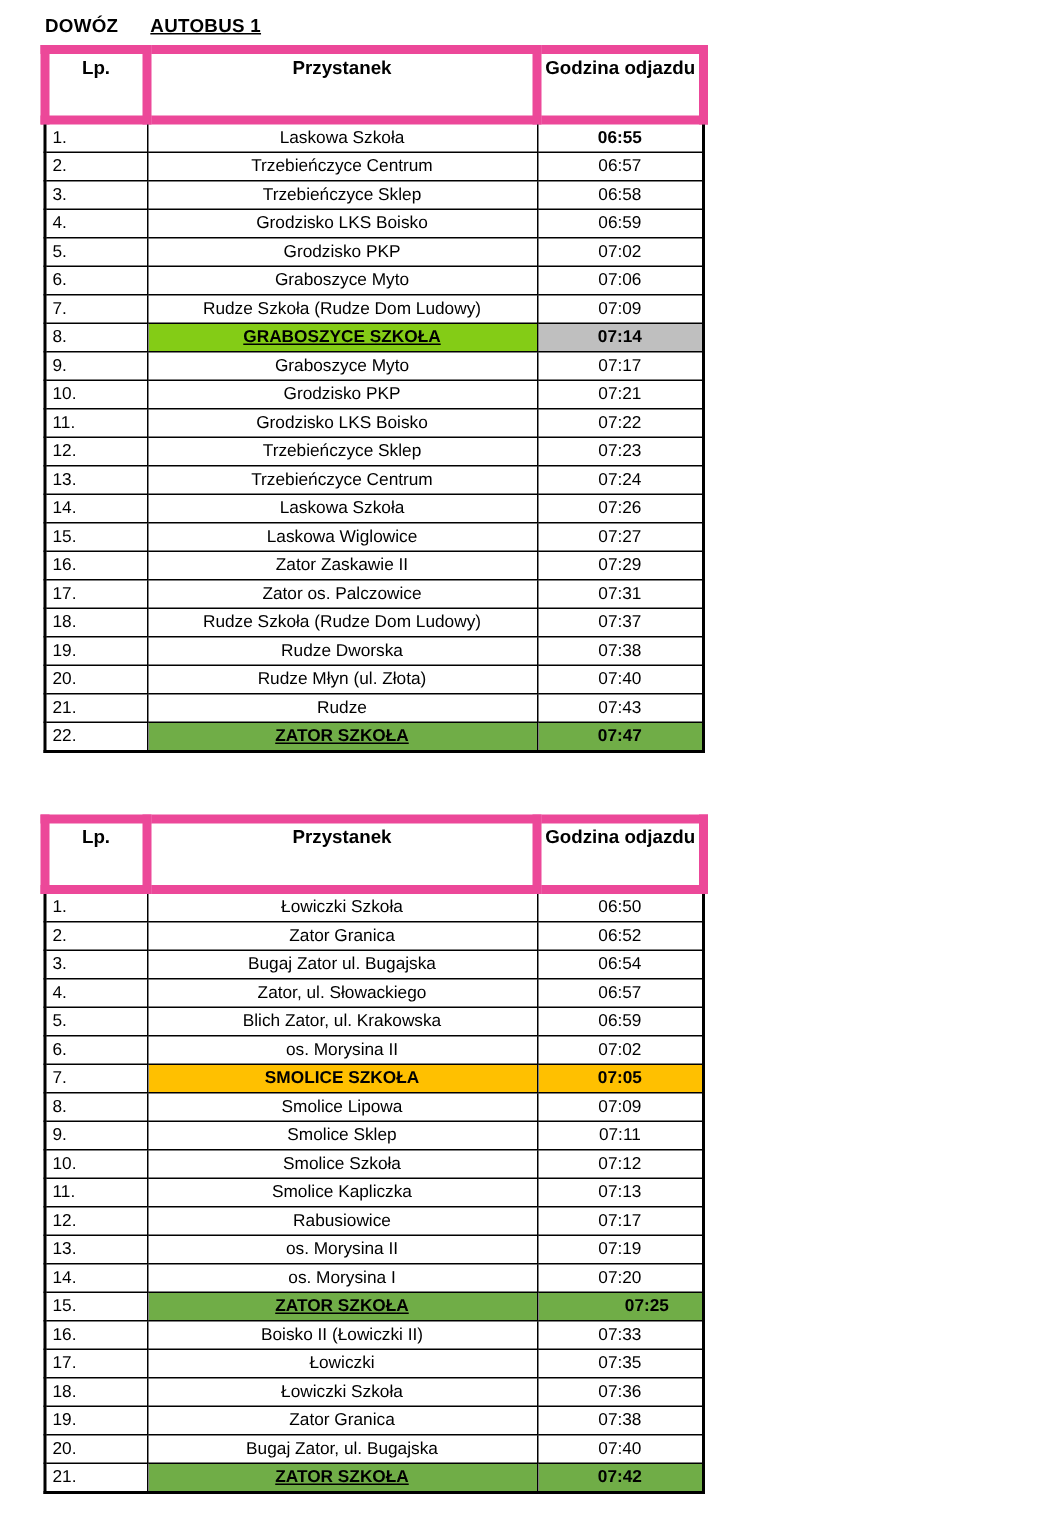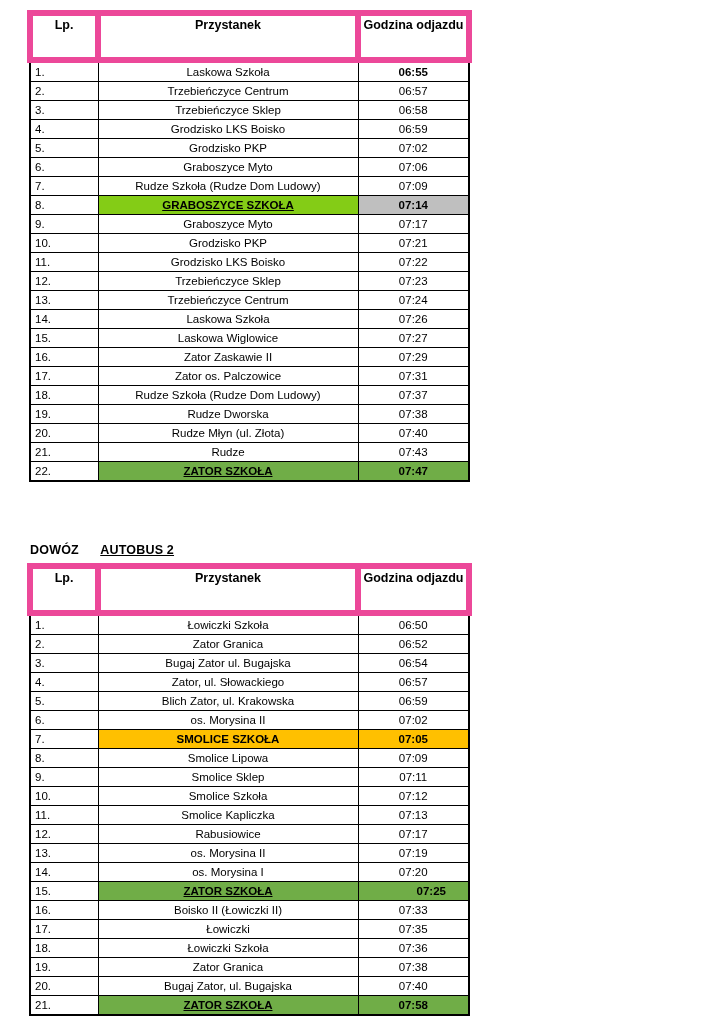--- a/index.html
+++ b/index.html
@@ -66,169 +66,169 @@
   td.hl        { font-weight: bold; }
   td.hl-name.u { text-decoration: underline; }
   td.time-bold { font-weight: bold; text-align: center; }
 </style>
 </head>
 <body>
 
 <div class="page">
 
   <section class="timetable t1">
-    <table class="schedule">
-      <colgroup>
-          <col class="c-lp">
-          <col class="c-stop">
-          <col class="c-time">
-        </colgroup>
-      <thead>
-        <tr>
-          <th>Lp.</th>
-          <th>Przystanek</th>
-          <th>Godzina odjazdu</th>
-        </tr>
-      </thead>
-      <tbody>
-          <tr>
-            <td class="cell-lp">1.</td>
-            <td class="cell-stop">Laskowa Szkoła</td>
-            <td class="cell-time time-bold">06:55</td>
-          </tr>
-          <tr>
-            <td class="cell-lp">2.</td>
-            <td class="cell-stop">Trzebieńczyce Centrum</td>
-            <td class="cell-time">06:57</td>
-          </tr>
-          <tr>
-            <td class="cell-lp">3.</td>
-            <td class="cell-stop">Trzebieńczyce Sklep</td>
-            <td class="cell-time">06:58</td>
-          </tr>
-          <tr>
-            <td class="cell-lp">4.</td>
-            <td class="cell-stop">Grodzisko LKS Boisko</td>
-            <td class="cell-time">06:59</td>
-          </tr>
-          <tr>
-            <td class="cell-lp">5.</td>
-            <td class="cell-stop">Grodzisko PKP</td>
-            <td class="cell-time">07:02</td>
-          </tr>
-          <tr>
-            <td class="cell-lp">6.</td>
-            <td class="cell-stop">Graboszyce Myto</td>
-            <td class="cell-time">07:06</td>
-          </tr>
-          <tr>
-            <td class="cell-lp">7.</td>
-            <td class="cell-stop">Rudze Szkoła (Rudze Dom Ludowy)</td>
-            <td class="cell-time">07:09</td>
-          </tr>
-          <tr>
-            <td class="cell-lp">8.</td>
-            <td class="cell-stop hl hl-name u" style="background: #84cc16;">GRABOSZYCE SZKOŁA</td>
-            <td class="cell-time hl" style="background: rgb(191, 191, 191);">07:14</td>
-          </tr>
-          <tr>
-            <td class="cell-lp">9.</td>
-            <td class="cell-stop">Graboszyce Myto</td>
-            <td class="cell-time">07:17</td>
-          </tr>
-          <tr>
-            <td class="cell-lp">10.</td>
-            <td class="cell-stop">Grodzisko PKP</td>
-            <td class="cell-time">07:21</td>
-          </tr>
-          <tr>
-            <td class="cell-lp">11.</td>
-            <td class="cell-stop">Grodzisko LKS Boisko</td>
-            <td class="cell-time">07:22</td>
-          </tr>
-          <tr>
-            <td class="cell-lp">12.</td>
-            <td class="cell-stop">Trzebieńczyce Sklep</td>
-            <td class="cell-time">07:23</td>
-          </tr>
-          <tr>
-            <td class="cell-lp">13.</td>
-            <td class="cell-stop">Trzebieńczyce Centrum</td>
-            <td class="cell-time">07:24</td>
-          </tr>
-          <tr>
-            <td class="cell-lp">14.</td>
-            <td class="cell-stop">Laskowa Szkoła</td>
-            <td class="cell-time">07:26</td>
-          </tr>
-          <tr>
-            <td class="cell-lp">15.</td>
-            <td class="cell-stop">Laskowa Wiglowice</td>
-            <td class="cell-time">07:27</td>
-          </tr>
-          <tr>
-            <td class="cell-lp">16.</td>
-            <td class="cell-stop">Zator Zaskawie II</td>
-            <td class="cell-time">07:29</td>
-          </tr>
-          <tr>
-            <td class="cell-lp">17.</td>
-            <td class="cell-stop">Zator os. Palczowice</td>
-            <td class="cell-time">07:31</td>
-          </tr>
-          <tr>
-            <td class="cell-lp">18.</td>
-            <td class="cell-stop">Rudze Szkoła (Rudze Dom Ludowy)</td>
-            <td class="cell-time">07:37</td>
-          </tr>
-          <tr>
-            <td class="cell-lp">19.</td>
-            <td class="cell-stop">Rudze Dworska</td>
-            <td class="cell-time">07:38</td>
-          </tr>
-          <tr>
-            <td class="cell-lp">20.</td>
-            <td class="cell-stop">Rudze Młyn (ul. Złota)</td>
-            <td class="cell-time">07:40</td>
-          </tr>
-          <tr>
-            <td class="cell-lp">21.</td>
-            <td class="cell-stop">Rudze</td>
-            <td class="cell-time">07:43</td>
-          </tr>
-          <tr>
-            <td class="cell-lp">22.</td>
-            <td class="cell-stop hl hl-name u" style="background: rgb(112, 173, 71);">ZATOR SZKOŁA</td>
-            <td class="cell-time hl" style="background: rgb(112, 173, 71); margin-top: 40px;">07:47</td>
-          </tr>
-        </tbody>
-    </table>
-  </section>
-
-  <section class="timetable t2">
     <div class="table-title">
       <span class="title-prefix">DOWÓZ</span>
-      <span class="title-label">AUTOBUS 2</span>
+      <span class="title-label">AUTOBUS 1</span>
     </div>
     <table class="schedule">
       <colgroup>
           <col class="c-lp">
           <col class="c-stop">
           <col class="c-time">
         </colgroup>
       <thead>
         <tr>
           <th>Lp.</th>
           <th>Przystanek</th>
           <th>Godzina odjazdu</th>
         </tr>
       </thead>
       <tbody>
           <tr>
             <td class="cell-lp">1.</td>
+            <td class="cell-stop">Laskowa Szkoła</td>
+            <td class="cell-time time-bold">06:55</td>
+          </tr>
+          <tr>
+            <td class="cell-lp">2.</td>
+            <td class="cell-stop">Trzebieńczyce Centrum</td>
+            <td class="cell-time">06:57</td>
+          </tr>
+          <tr>
+            <td class="cell-lp">3.</td>
+            <td class="cell-stop">Trzebieńczyce Sklep</td>
+            <td class="cell-time">06:58</td>
+          </tr>
+          <tr>
+            <td class="cell-lp">4.</td>
+            <td class="cell-stop">Grodzisko LKS Boisko</td>
+            <td class="cell-time">06:59</td>
+          </tr>
+          <tr>
+            <td class="cell-lp">5.</td>
+            <td class="cell-stop">Grodzisko PKP</td>
+            <td class="cell-time">07:02</td>
+          </tr>
+          <tr>
+            <td class="cell-lp">6.</td>
+            <td class="cell-stop">Graboszyce Myto</td>
+            <td class="cell-time">07:06</td>
+          </tr>
+          <tr>
+            <td class="cell-lp">7.</td>
+            <td class="cell-stop">Rudze Szkoła (Rudze Dom Ludowy)</td>
+            <td class="cell-time">07:09</td>
+          </tr>
+          <tr>
+            <td class="cell-lp">8.</td>
+            <td class="cell-stop hl hl-name u" style="background: #84cc16;">GRABOSZYCE SZKOŁA</td>
+            <td class="cell-time hl" style="background: rgb(191, 191, 191);">07:14</td>
+          </tr>
+          <tr>
+            <td class="cell-lp">9.</td>
+            <td class="cell-stop">Graboszyce Myto</td>
+            <td class="cell-time">07:17</td>
+          </tr>
+          <tr>
+            <td class="cell-lp">10.</td>
+            <td class="cell-stop">Grodzisko PKP</td>
+            <td class="cell-time">07:21</td>
+          </tr>
+          <tr>
+            <td class="cell-lp">11.</td>
+            <td class="cell-stop">Grodzisko LKS Boisko</td>
+            <td class="cell-time">07:22</td>
+          </tr>
+          <tr>
+            <td class="cell-lp">12.</td>
+            <td class="cell-stop">Trzebieńczyce Sklep</td>
+            <td class="cell-time">07:23</td>
+          </tr>
+          <tr>
+            <td class="cell-lp">13.</td>
+            <td class="cell-stop">Trzebieńczyce Centrum</td>
+            <td class="cell-time">07:24</td>
+          </tr>
+          <tr>
+            <td class="cell-lp">14.</td>
+            <td class="cell-stop">Laskowa Szkoła</td>
+            <td class="cell-time">07:26</td>
+          </tr>
+          <tr>
+            <td class="cell-lp">15.</td>
+            <td class="cell-stop">Laskowa Wiglowice</td>
+            <td class="cell-time">07:27</td>
+          </tr>
+          <tr>
+            <td class="cell-lp">16.</td>
+            <td class="cell-stop">Zator Zaskawie II</td>
+            <td class="cell-time">07:29</td>
+          </tr>
+          <tr>
+            <td class="cell-lp">17.</td>
+            <td class="cell-stop">Zator os. Palczowice</td>
+            <td class="cell-time">07:31</td>
+          </tr>
+          <tr>
+            <td class="cell-lp">18.</td>
+            <td class="cell-stop">Rudze Szkoła (Rudze Dom Ludowy)</td>
+            <td class="cell-time">07:37</td>
+          </tr>
+          <tr>
+            <td class="cell-lp">19.</td>
+            <td class="cell-stop">Rudze Dworska</td>
+            <td class="cell-time">07:38</td>
+          </tr>
+          <tr>
+            <td class="cell-lp">20.</td>
+            <td class="cell-stop">Rudze Młyn (ul. Złota)</td>
+            <td class="cell-time">07:40</td>
+          </tr>
+          <tr>
+            <td class="cell-lp">21.</td>
+            <td class="cell-stop">Rudze</td>
+            <td class="cell-time">07:43</td>
+          </tr>
+          <tr>
+            <td class="cell-lp">22.</td>
+            <td class="cell-stop hl hl-name u" style="background: rgb(112, 173, 71);">ZATOR SZKOŁA</td>
+            <td class="cell-time hl" style="background: rgb(112, 173, 71); margin-top: 40px;">07:47</td>
+          </tr>
+        </tbody>
+    </table>
+  </section>
+
+  <section class="timetable t2">
+    <table class="schedule">
+      <colgroup>
+          <col class="c-lp">
+          <col class="c-stop">
+          <col class="c-time">
+        </colgroup>
+      <thead>
+        <tr>
+          <th>Lp.</th>
+          <th>Przystanek</th>
+          <th>Godzina odjazdu</th>
+        </tr>
+      </thead>
+      <tbody>
+          <tr>
+            <td class="cell-lp">1.</td>
             <td class="cell-stop">Łowiczki Szkoła</td>
             <td class="cell-time">06:50</td>
           </tr>
           <tr>
             <td class="cell-lp">2.</td>
             <td class="cell-stop">Zator Granica</td>
             <td class="cell-time">06:52</td>
           </tr>
           <tr>
             <td class="cell-lp">3.</td>
@@ -316,19 +316,19 @@
             <td class="cell-time">07:38</td>
           </tr>
           <tr>
             <td class="cell-lp">20.</td>
             <td class="cell-stop">Bugaj Zator, ul. Bugajska</td>
             <td class="cell-time">07:40</td>
           </tr>
           <tr>
             <td class="cell-lp">21.</td>
             <td class="cell-stop hl hl-name u" style="background: rgb(112, 173, 71);">ZATOR SZKOŁA</td>
-            <td class="cell-time hl" style="background: rgb(112, 173, 71);">07:58</td>
+            <td class="cell-time hl" style="background: rgb(112, 173, 71);">07:42</td>
           </tr>
         </tbody>
     </table>
   </section>
 
 </div>
 
 </body></html>

